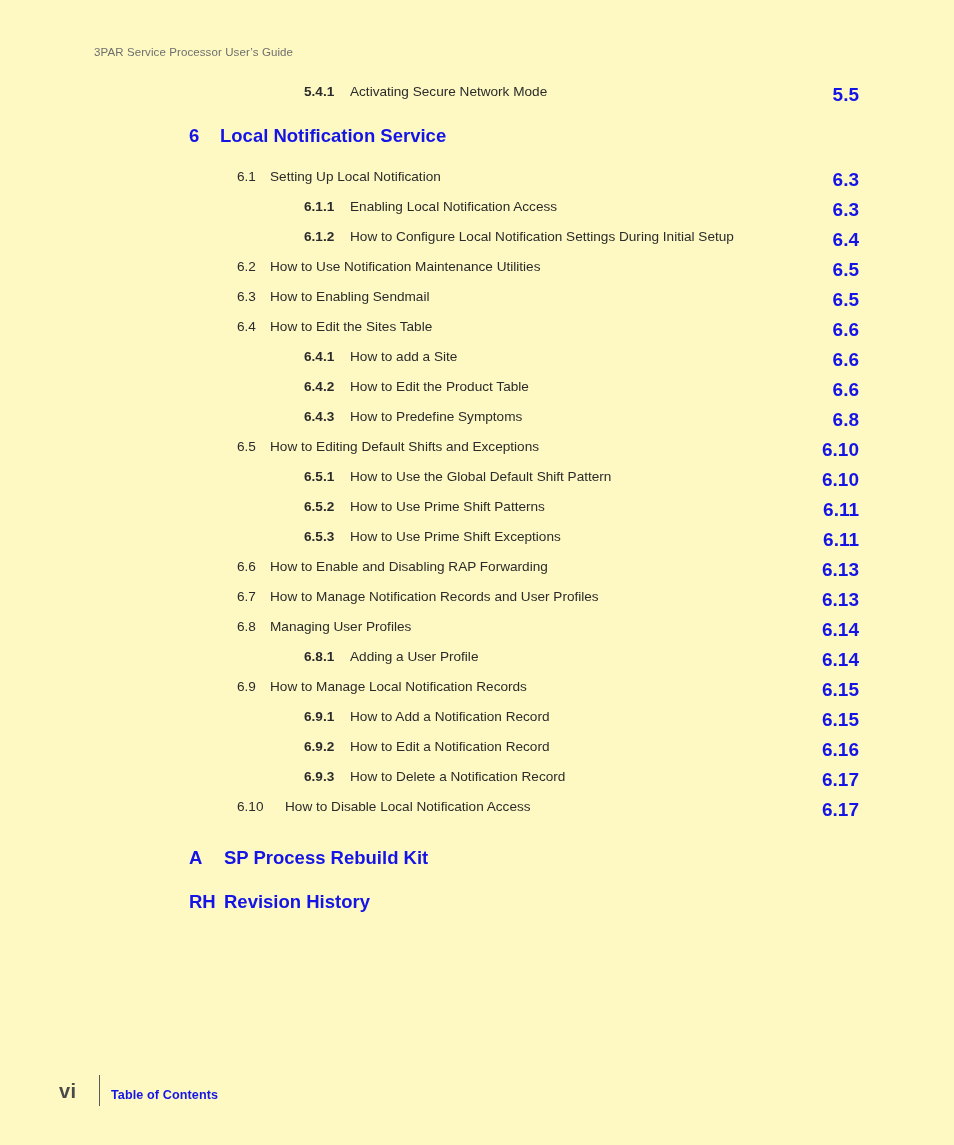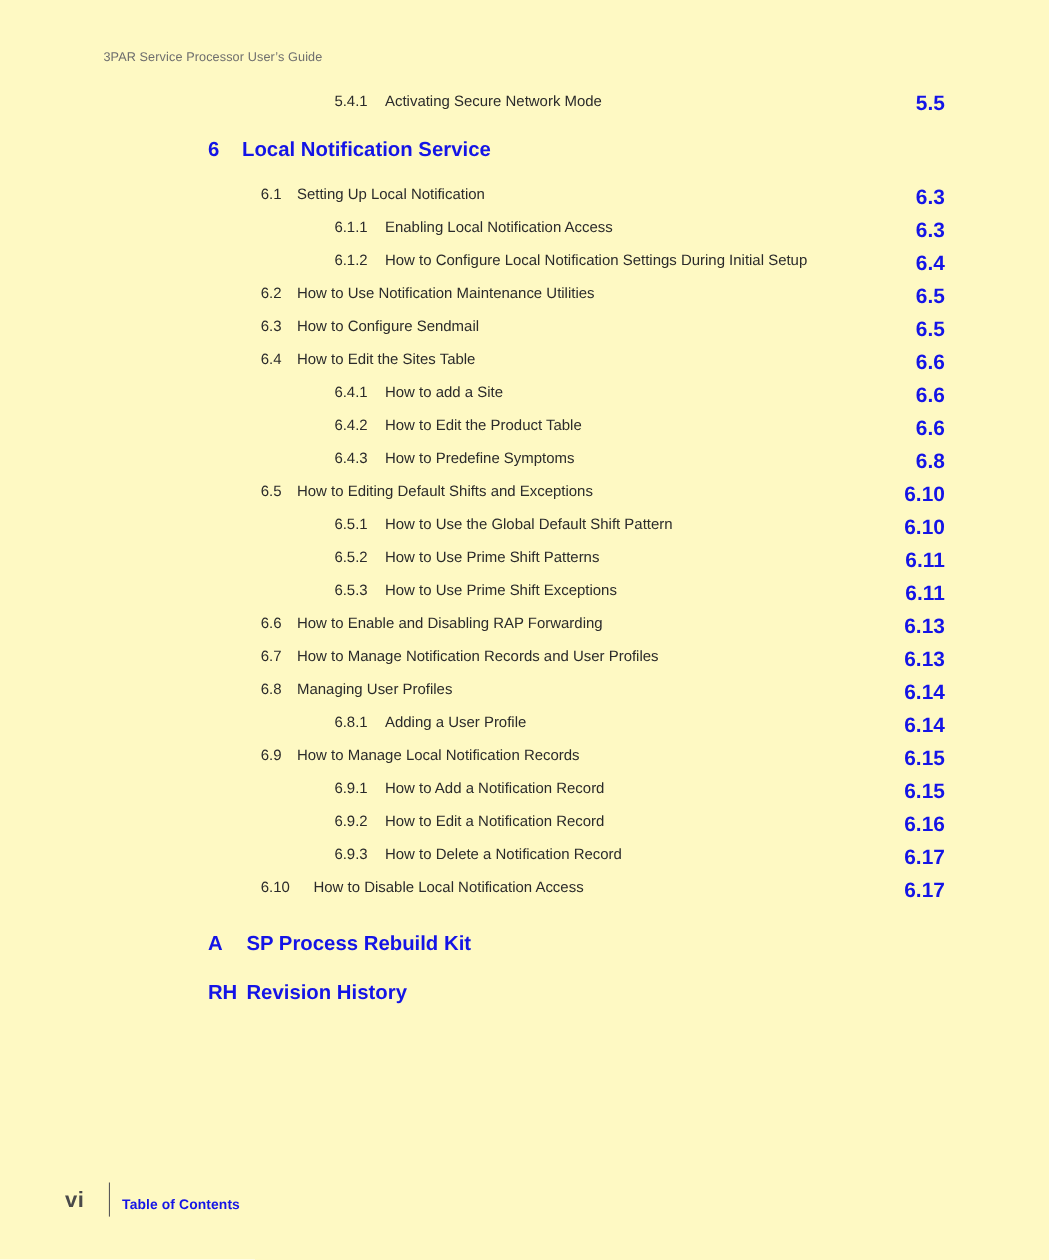--- a/index.html
+++ b/index.html
@@ -67,21 +67,21 @@
     color: #1414e6;
     white-space: nowrap;
   }
 
   
   .lvl2 { padding-left: 237px; }
   .lvl2 .num  { width: 33px; }
   .lvl2.wide .num { width: 48px; }
 
   .lvl3 { padding-left: 304px; }
-  .lvl3 .num  { width: 46px; }
+  .lvl3 .num  { width: 46px; font-weight: bold; }
 
   
   .heading {
     position: relative;
     display: flex;
     align-items: baseline;
     height: 44px;
     padding-left: 189px;
     color: #1414e6;
   }
@@ -182,21 +182,21 @@
     </div>
 
     <div class="row lvl2">
       <span class="num">6.2</span>
       <span class="title">How to Use Notification Maintenance Utilities</span>
       <span class="page-no">6.5</span>
     </div>
 
     <div class="row lvl2">
       <span class="num">6.3</span>
-      <span class="title">How to Configure Sendmail</span>
+      <span class="title">How to Enabling Sendmail</span>
       <span class="page-no">6.5</span>
     </div>
 
     <div class="row lvl2">
       <span class="num">6.4</span>
       <span class="title">How to Edit the Sites Table</span>
       <span class="page-no">6.6</span>
     </div>
 
     <div class="row lvl3">

